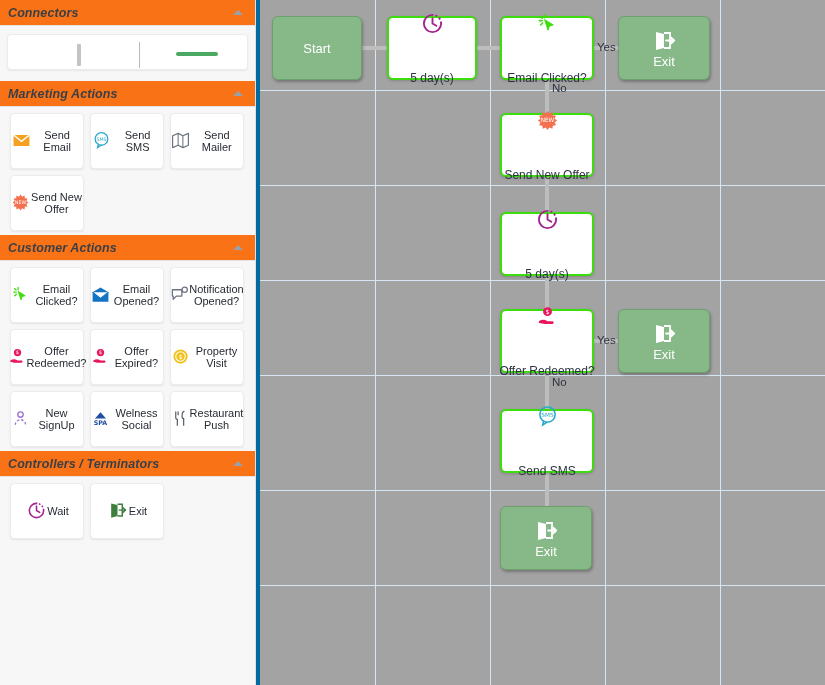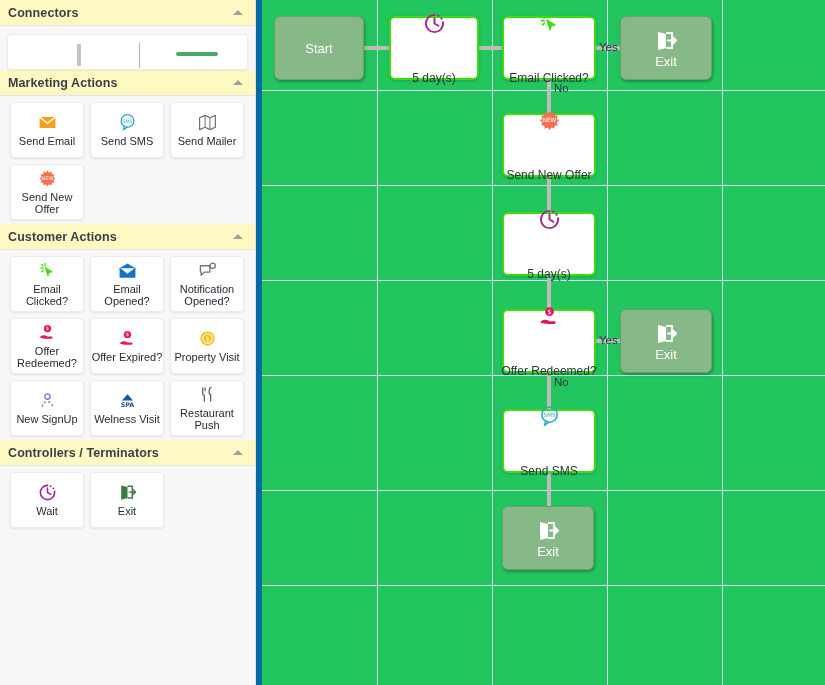--- a/index.html
+++ b/index.html
@@ -20,21 +20,22 @@
     border-right: 1px solid #e2e2e2;
     overflow: hidden;
     position: relative;
     flex: 0 0 256px;
   }
   .section-head {
     display: flex; align-items: center; justify-content: space-between;
     padding: 0 10px 0 8px;
     height: 26px;
     border-bottom: 1px solid #e4e4e4;
-    background: #fef9c3;
+    background: #f97316;
+    font-style: italic;
   }
   .section-head .title {
     font-size: 12.5px; font-weight: bold; color: #3a3f47;
     letter-spacing: .1px;
   }
   .caret {
     width: 0; height: 0;
     border-left: 5px solid transparent;
     border-right: 5px solid transparent;
     border-bottom: 5px solid #9aa0a6;
@@ -60,40 +61,40 @@
     display: flex; flex-wrap: wrap;
     padding: 6px 0 4px 10px;
     gap: 6px;
   }
   .tile {
     width: 74px; height: 56px;
     background: #ffffff;
     border: 1px solid #ececec;
     border-radius: 4px;
     box-shadow: 0 1px 2px rgba(0,0,0,.08);
-    display: flex; flex-direction: column;
+    display: flex; 
     align-items: center; justify-content: center;
     cursor: grab;
   }
   .tile .ticon {
     height: 20px; width: 22px;
     display: flex; align-items: center; justify-content: center;
     margin-bottom: 2px;
   }
   .tile .tlabel {
     font-size: 11px; line-height: 12.5px; color: #262b33;
     text-align: center;
   }
 
   
   .canvas {
     position: relative;
     width: 569px; height: 685px;
-    background: #22c55e;
-    border-left: 6px solid #0369a1;
+    background: #a3a3a3;
+    border-left: 4px solid #0369a1;
     overflow: hidden;
     flex: 1 1 auto;
   }
   .gridlines { position: absolute; inset: 0; pointer-events: none; }
   .gv { position: absolute; top: 0; bottom: 0; width: 1px; background: #d7e6f4; }
   .gh { position: absolute; left: 0; right: 0; height: 1px; background: #d7e6f4; }
 
   .node {
     position: absolute;
     display: flex; flex-direction: column;
@@ -136,21 +137,21 @@
       <span class="title">Connectors</span>
       <span class="caret"></span>
     </div>
 
     <div class="connectors-box">
       <span class="conn-vbar"></span>
       <span class="conn-divider"></span>
       <span class="conn-green"></span>
     </div>
 
-    <div class="section-head" style="margin-top:0">
+    <div class="section-head" style="margin-top:11px">
       <span class="title">Marketing Actions</span>
       <span class="caret"></span>
     </div>
     <div class="tile-grid" id="marketing-grid">
         <div class="tile">
           <span class="ticon">
             <svg width="19" height="19" viewBox="0 0 24 24">
               <rect x="2" y="5" width="20" height="14" fill="#f5a01e"></rect>
               <path d="M2 5l10 8 10-8" fill="none" stroke="#fff" stroke-width="1.8"></path>
             </svg>
@@ -258,21 +259,21 @@
           </span>
           <span class="tlabel">New SignUp</span>
         </div>
         <div class="tile">
           <span class="ticon">
             <svg width="19" height="19" viewBox="0 0 24 24">
               <path d="M12 4l7 8H5z" fill="#1f4fa0"></path>
               <text x="12" y="20" font-size="8" font-weight="bold" fill="#1f4fa0" text-anchor="middle" font-family="DejaVu Sans">SPA</text>
             </svg>
           </span>
-          <span class="tlabel">Welness Visit</span>
+          <span class="tlabel">Welness Social</span>
         </div>
         <div class="tile">
           <span class="ticon">
             <svg width="19" height="19" viewBox="0 0 24 24">
               <path d="M6 3v8a2 2 0 0 0 2 2v8M6 3v5M9 3v5" stroke="#555a62" stroke-width="1.5" fill="none"></path>
               <path d="M17 3c-2 0-3 3-3 6s1 3 2 3v9" stroke="#555a62" stroke-width="1.5" fill="none"></path>
             </svg>
           </span>
           <span class="tlabel">Restaurant Push</span>
         </div>

